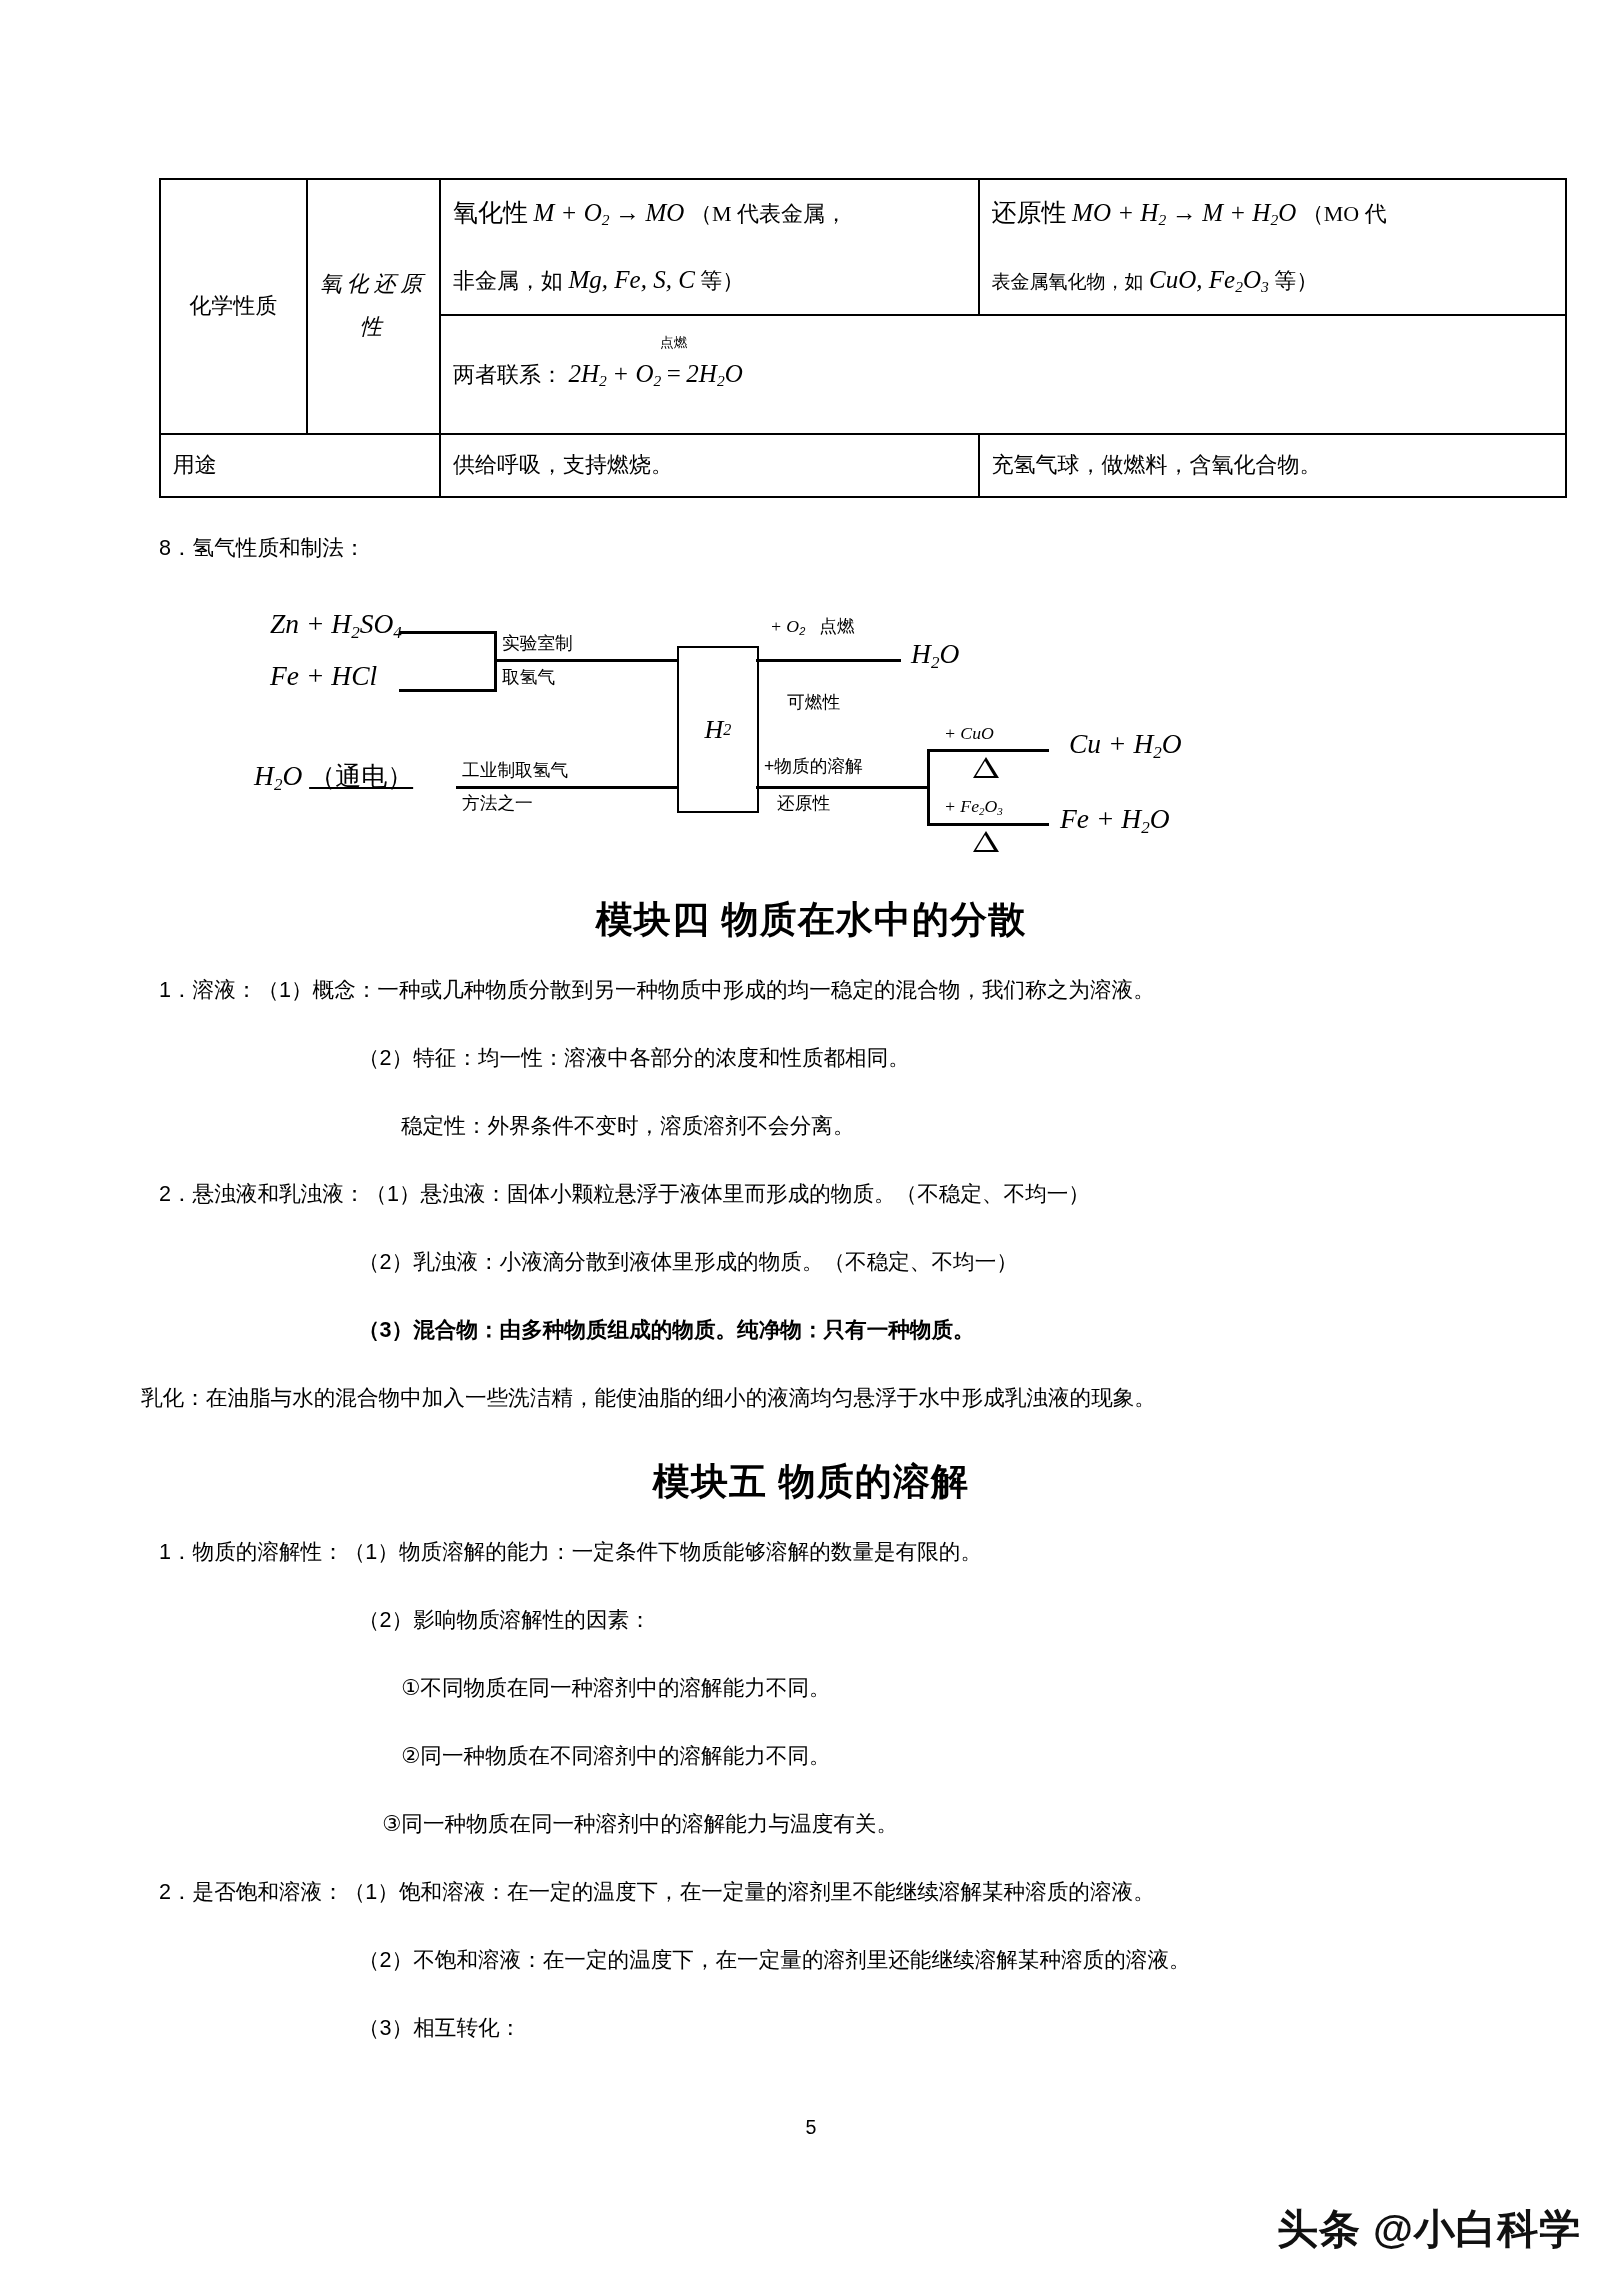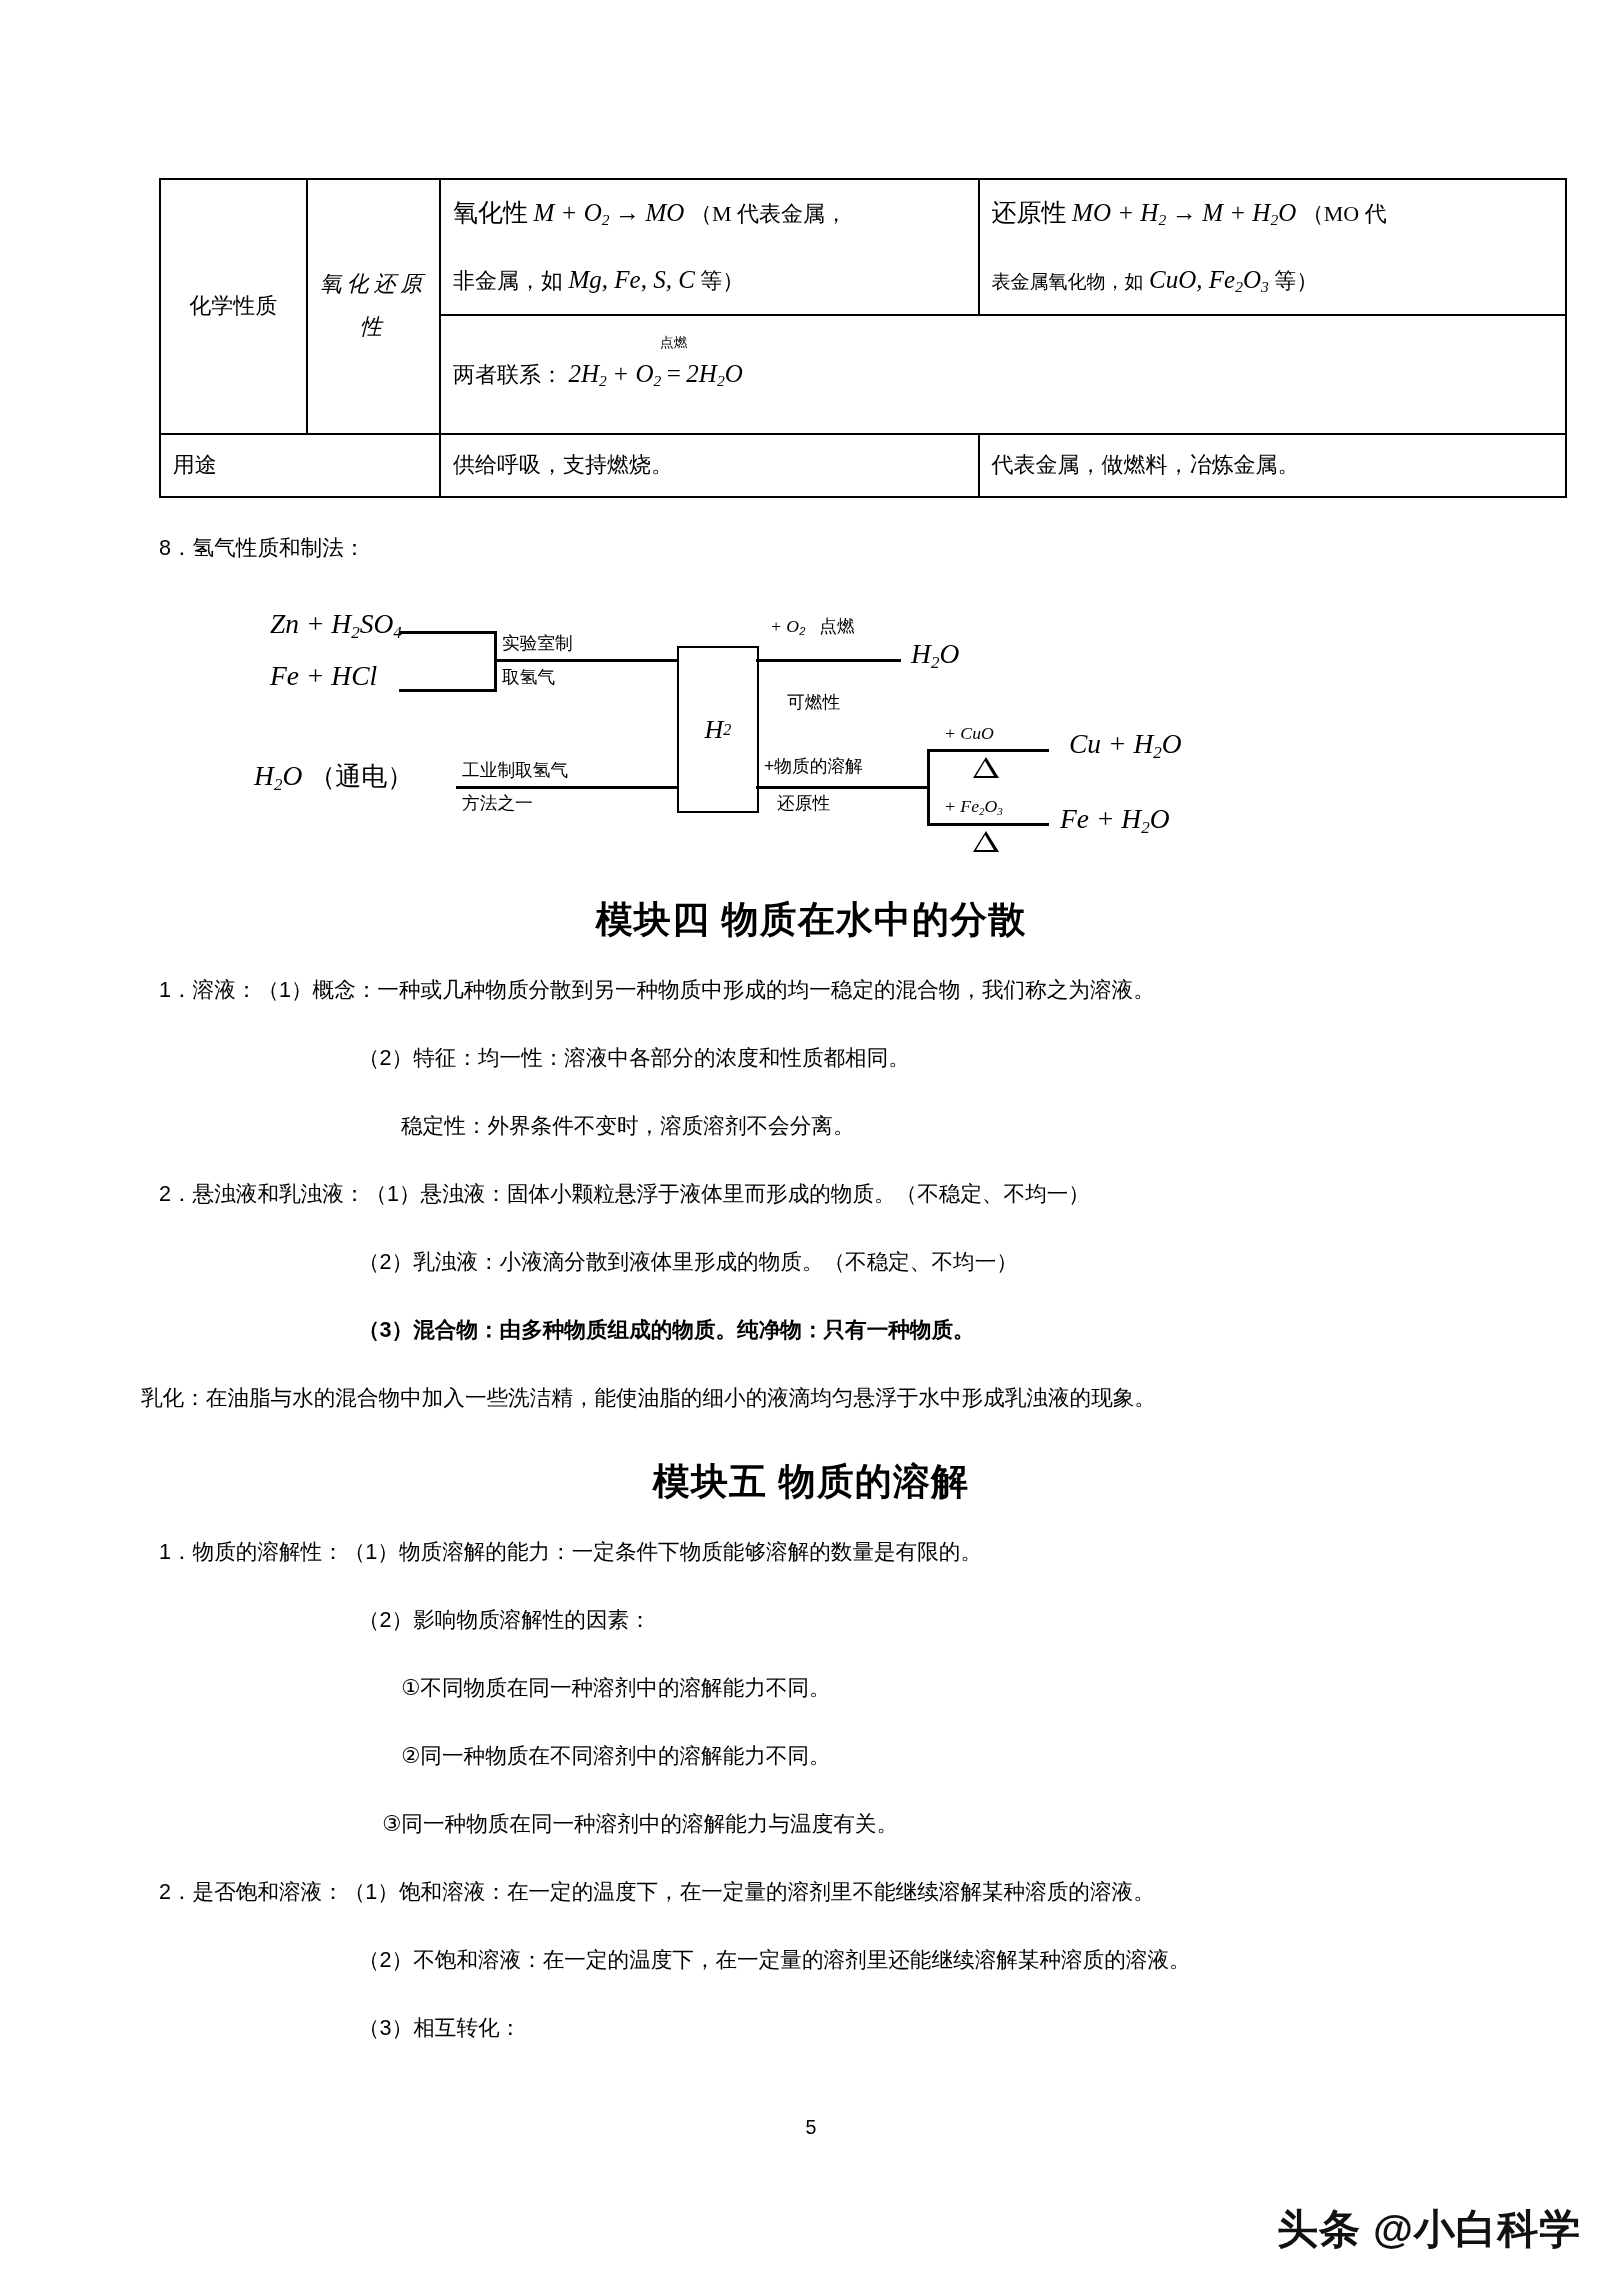--- a/index.html
+++ b/index.html
@@ -236,37 +236,37 @@
       </td>
     </tr>
     <tr>
       <td class="col-a" colspan="2">
         <span>用途</span>
       </td>
       <td class="col-c">
         <span>供给呼吸，支持燃烧。</span>
       </td>
       <td class="col-d">
-        <span>代表金属，做燃料，冶炼金属。</span>
+        <span>充氢气球，做燃料，含氧化合物。</span>
       </td>
     </tr>
   </tbody>
     </table>
 
   <div class="note-line" style="left:159px; top:533px;">8．氢气性质和制法：</div>
 
   <div id="flow">
 
     <div class="mlbl" style="left:111px; top:15.7px;">
       <span>Zn + H</span><sub>2</sub><span>SO</span><sub>4</sub>
     </div>
     <div class="mlbl" style="left:111px; top:68px;">Fe + HCl</div>
     <div class="mlbl" style="left:95px; top:167px;">
       <span>H</span><sub>2</sub><span>O</span>
-      <span style="font-style:normal; font-size:26px;">（通电）</span>
+      <span style="font-style:normal; font-size:26px;text-decoration:underline;">（通电）</span>
     </div>
 
     <div class="ln" style="left:240px; top:39px; width:98px;"></div>
     <div class="ln" style="left:240px; top:97px; width:98px;"></div>
     <div class="vn" style="left:335px; top:39px; height:58px;"></div>
     <div class="ln" style="left:335px; top:67px; width:183px;"></div>
 
     <div class="lbl" style="left:343px; top:39px;">实验室制</div>
     <div class="lbl" style="left:343px; top:73px;">取氢气</div>
 

